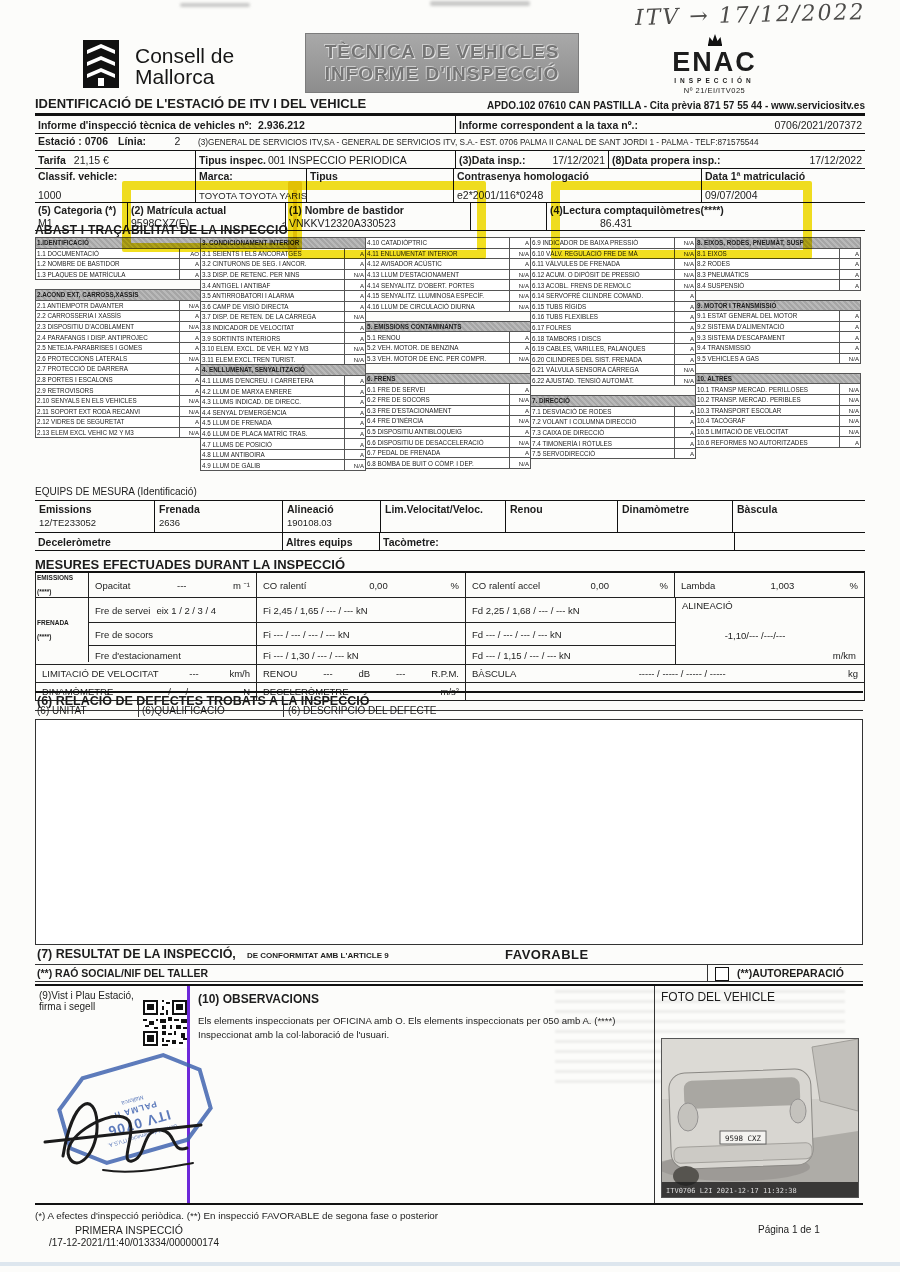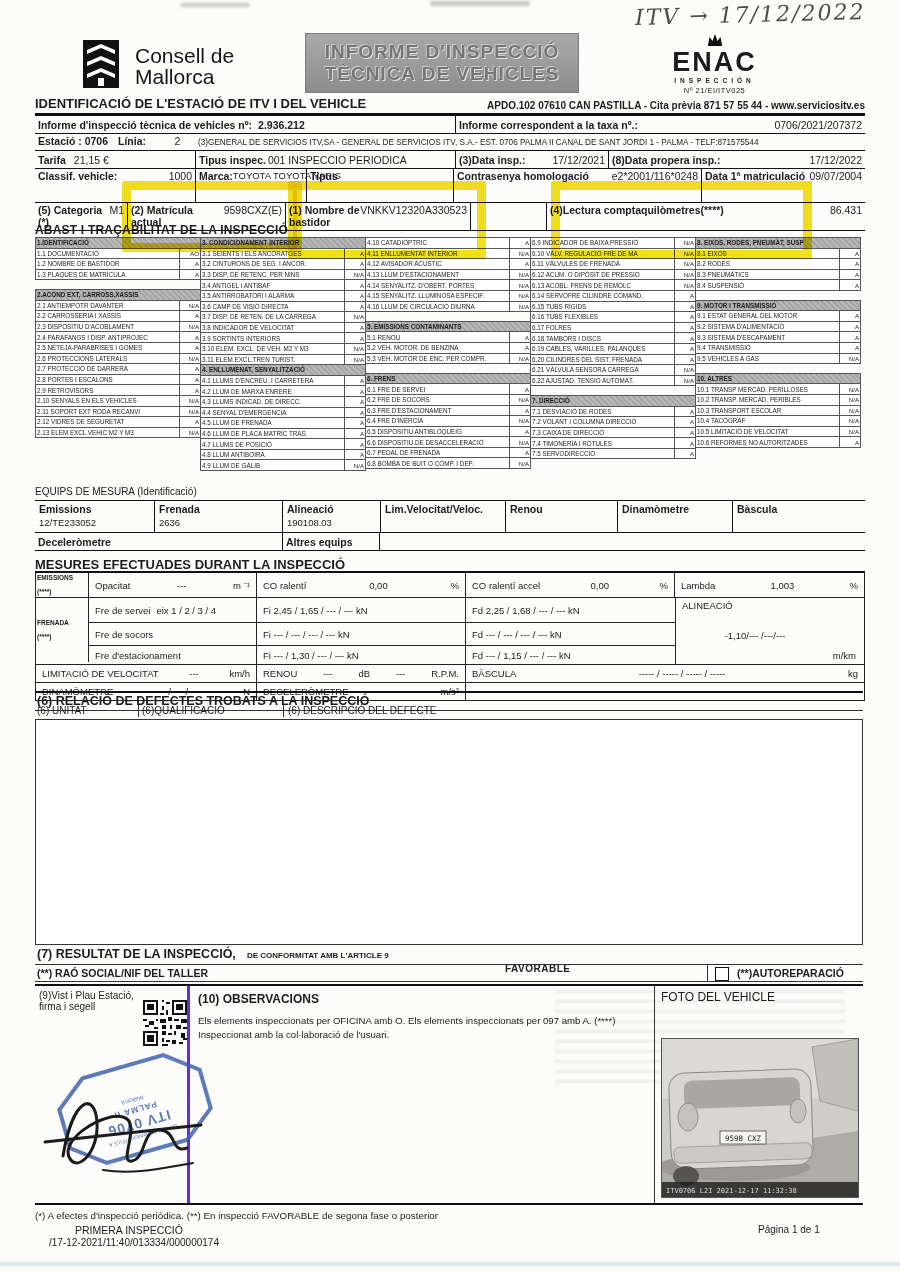--- a/index.html
+++ b/index.html
@@ -23,21 +23,21 @@
   .sechead{left:35px;top:96px;width:830px;display:flex;justify-content:space-between;align-items:flex-end;}
   .sechead .l{font-size:13px;font-weight:bold;}
   .sechead .r{font-size:10px;font-weight:bold;}
 
   
   .ident{left:35px;top:113px;width:830px;border-top:3px solid #111;font-size:10.5px;}
   .irow{display:flex;border-bottom:1px solid #111;align-items:stretch;}
   .icell{padding:1px 3px;box-sizing:border-box;}
   .vl{border-left:1px solid #111;}
   .lab{font-weight:bold;}
-  .twol .icell{display:flex;flex-direction:row;justify-content:space-between;}
+  .twol .icell{display:flex;flex-direction:column;justify-content:space-between;}
 
   
   .hl{border:9px solid #f2de12;mix-blend-mode:multiply;opacity:.95;pointer-events:none;z-index:30;border-radius:2px;}
 
   .abast-title{left:35px;top:223px;font-size:12px;font-weight:bold;letter-spacing:.2px;}
 
   
   .abast{left:35px;top:238px;width:830px;display:flex;}
   .abast-col{width:166px;margin-left:-1px;}
   .abast-col:first-child{margin-left:0;}
@@ -77,21 +77,21 @@
   .def-title{left:35px;top:691px;width:828px;font-size:12.5px;font-weight:bold;border-top:2px solid #111;border-bottom:1px solid #333;padding:1px 2px 2px 2px;box-sizing:border-box;}
   .def-head{left:35px;top:705px;width:828px;height:13px;font-size:10px;}
   .def-head span{position:absolute;top:0;}
   .def-tick{position:absolute;top:0;width:1px;height:12px;background:#333;}
   .def-box{left:35px;top:719px;width:828px;height:226px;border:1px solid #333;box-sizing:border-box;background:#fff;}
 
   
   .res-row{left:35px;top:947px;width:828px;height:16px;}
   .res-lab{position:absolute;left:2px;top:0;font-size:12.5px;font-weight:bold;}
   .res-conf{position:absolute;left:212px;top:4px;font-size:8px;font-weight:bold;}
-  .res-val{position:absolute;left:470px;top:16px;font-size:10px;font-weight:bold;letter-spacing:.5px;}
+  .res-val{position:absolute;left:470px;top:0;font-size:13px;font-weight:bold;letter-spacing:.5px;}
   .rao-row{left:35px;top:964px;width:828px;height:18px;border-top:1px solid #333;border-bottom:1px solid #333;box-sizing:border-box;}
   .rao-lab{position:absolute;left:2px;top:2px;font-size:10.5px;font-weight:bold;}
   .rao-div{position:absolute;left:672px;top:0;bottom:0;width:1px;background:#333;}
   .checkbox{position:absolute;left:680px;top:2px;width:12px;height:12px;border:1.5px solid #111;background:#fff;}
   .auto-lab{position:absolute;left:702px;top:2px;font-size:10.5px;font-weight:bold;}
 
   
   .bgrid{left:35px;top:984px;width:828px;height:221px;border-top:2px solid #111;border-bottom:2px solid #111;box-sizing:border-box;display:flex;}
   .bcol1{width:155px;border-right:3px solid #6d28d9;position:relative;padding:4px;box-sizing:border-box;font-size:10px;}
   .bcol2{width:465px;border-right:1px solid #333;position:relative;padding:4px 8px;box-sizing:border-box;}
@@ -142,22 +142,22 @@
         <rect x="15" y="38" width="6" height="8" fill="#fff"></rect>
       </svg>
     </span>
     <span class="consell-text">
       <div>Consell de</div>
       <div>Mallorca</div>
     </span>
   </div>
 
   <div class="abs titlebox">
+    <div>TÈCNICA DE VEHICLES</div>
     <div>INFORME D'INSPECCIÓ</div>
-    <div>TÈCNICA DE VEHICLES</div>
   </div>
 
   <div class="abs enac">
     <div>
       <svg width="18" height="13" viewBox="0 0 18 13">
           <path d="M2 12 L3.5 4 L6.5 8 L9 1 L11.5 8 L14.5 4 L16 12 Z" fill="#111"></path>
           <rect x="2" y="11" width="14" height="2" fill="#111"></rect>
         </svg>
     </div>
     <div class="enac-name">ENAC</div>
@@ -668,20 +668,21 @@
           <span class="eq-val"></span>
         </div>
         <div class="eq-cell" style="flex: 1 1 0%;">
           <span class="eq-lab">Bàscula</span>
           <span class="eq-val"></span>
         </div>
       </div>
     <div class="eq-r2">
       <div class="eq-lab icell nowrap" style="width:248px;border-right:1px solid #111;height:100%;box-sizing:border-box;display:flex;align-items:center;">Deceleròmetre</div>
       <div class="eq-lab icell nowrap" style="width:97px;border-right:1px solid #111;height:100%;box-sizing:border-box;display:flex;align-items:center;">Altres equips</div>
+      <div class="eq-lab icell nowrap" style="width:355px;border-right:1px solid #111;height:100%;box-sizing:border-box;display:flex;align-items:center;">Tacòmetre:</div>
       <div style="flex:1;"></div>
     </div>
   </div>
 
   <div class="abs mes-title">MESURES EFECTUADES DURANT LA INSPECCIÓ</div>
   <div class="abs mes">
     <div class="mrow" style="height:24px;">
       <div class="mcell labcol">
         <span>EMISSIONS</span>
           <span>(****)</span>
@@ -874,21 +875,21 @@
         <svg width="230" height="105" viewBox="0 0 230 105">
           <path d="M30 78 C 40 18, 62 14, 64 44 C 66 74, 44 96, 36 79 C 28 61, 70 34, 90 39 C 110 44, 84 86, 99 83 C 114 80, 108 50, 128 52 C 144 54, 138 76, 154 70" stroke="#1b1b1b" stroke-width="3" fill="none" stroke-linecap="round"></path>
           <path d="M12 64 L 168 47" stroke="#1b1b1b" stroke-width="3" fill="none" stroke-linecap="round"></path>
           <path d="M70 92 C 100 97, 130 90, 160 85" stroke="#1b1b1b" stroke-width="2" fill="none" stroke-linecap="round"></path>
         </svg>
       </div>
     </div>
     <div class="bcol2">
       <div class="obs-title">(10) OBSERVACIONS</div>
       <div class="obs-text">
-        <div>Els elements inspeccionats per OFICINA amb O. Els elements inspeccionats per 097 amb A. (****)</div>
+        <div>Els elements inspeccionats per OFICINA amb O. Els elements inspeccionats per 050 amb A. (****)</div>
         <div>Inspeccionat amb la col·laboració de l'usuari.</div>
       </div>
     </div>
     <div class="bcol3">
       <div class="foto-lab">FOTO DEL VEHICLE</div>
       <div class="photo">
         <svg width="196" height="158" viewBox="0 0 196 158">
           <rect width="196" height="158" fill="#cfcdc8"></rect>
           <rect width="196" height="60" fill="#dcdad5"></rect>
           <polygon points="150,8 196,0 196,72 158,62" fill="#c2c0bb" stroke="#a09e99"></polygon>

